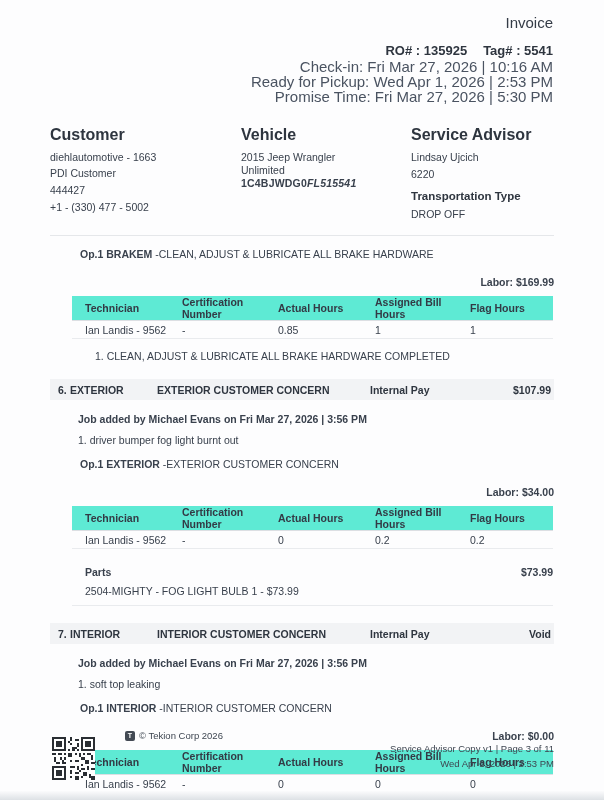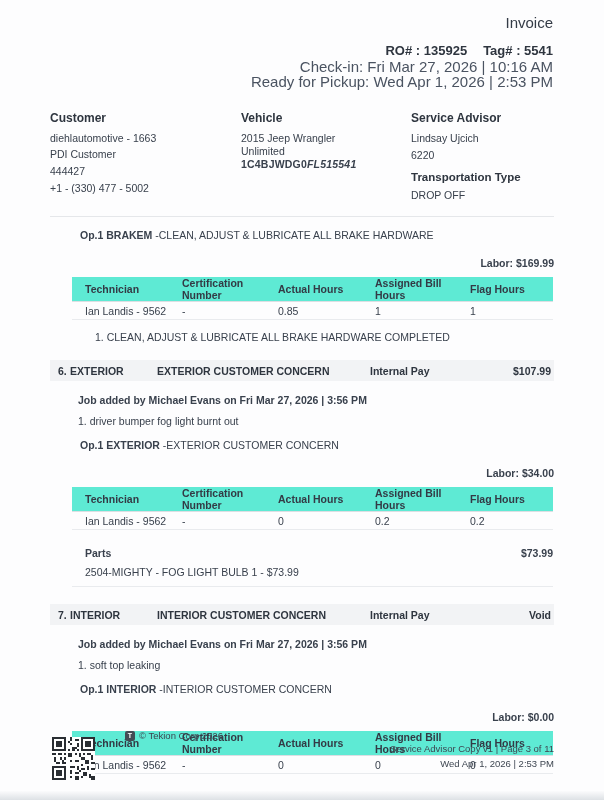--- a/index.html
+++ b/index.html
@@ -17,21 +17,21 @@
   .inv-label { font-size:15px; line-height:17px; color:#343b46; }
   .inv-total { font-size:21px; line-height:26px; font-weight:700; letter-spacing:.3px; color:#2e353f; }
   .ro-line { margin-top:11px; font-size:13px; line-height:17px; font-weight:700; color:#2e353f; }
   .ro-line .tag { margin-left:16px; }
   .meta { font-size:15px; line-height:15px; color:#4a5361; font-weight:500; }
   .meta:first-of-type { margin-top:3px; }
 
   
   .info { display:flex; padding:0 50px; margin-top:22px; font-size:10.5px; }
   .info .c1 { width:191px; } .info .c2 { width:170px; } .info .c3 { flex:1; }
-  .col-title { font-size:12px; font-weight:700; margin-bottom:7px; color:#2e353f; }
+  .col-title { font-size:16px; font-weight:700; margin-bottom:7px; color:#2e353f; }
   .iline { line-height:13px; margin-bottom:4px; }
   .iline.sp { margin-bottom:3px; }
   .veh-model { width:120px; line-height:13px; margin-bottom:0; }
   .vin { font-weight:700; letter-spacing:.2px; }
   .vin .it { font-style:italic; }
   .transport-title { font-size:11.5px; font-weight:700; margin:9px 0 6px; color:#2e353f; }
 
   .sep { margin:10px 50px 0; border-top:1px solid #e5e7ea; }
 
   .content { padding:0 50px; font-size:10.5px; }
@@ -78,20 +78,21 @@
 
 <div class="page">
 
   <div class="hdr">
     <div class="inv-label">Invoice</div>
     <div class="ro-line">
       <span>RO# : 135925</span><span class="tag">Tag# : 5541</span>
     </div>
     <div class="meta">Check-in: Fri Mar 27, 2026 | 10:16 AM</div>
     <div class="meta">Ready for Pickup: Wed Apr 1, 2026 | 2:53 PM</div>
+    <div class="meta">Promise Time: Fri Mar 27, 2026 | 5:30 PM</div>
   </div>
 
   <div class="info">
     <div class="c1">
       <div class="col-title">Customer</div>
       <div class="iline sp">diehlautomotive - 1663</div>
       <div class="iline">PDI Customer</div>
       <div class="iline">444427</div>
       <div class="iline">+1 - (330) 477 - 5002</div>
     </div>

